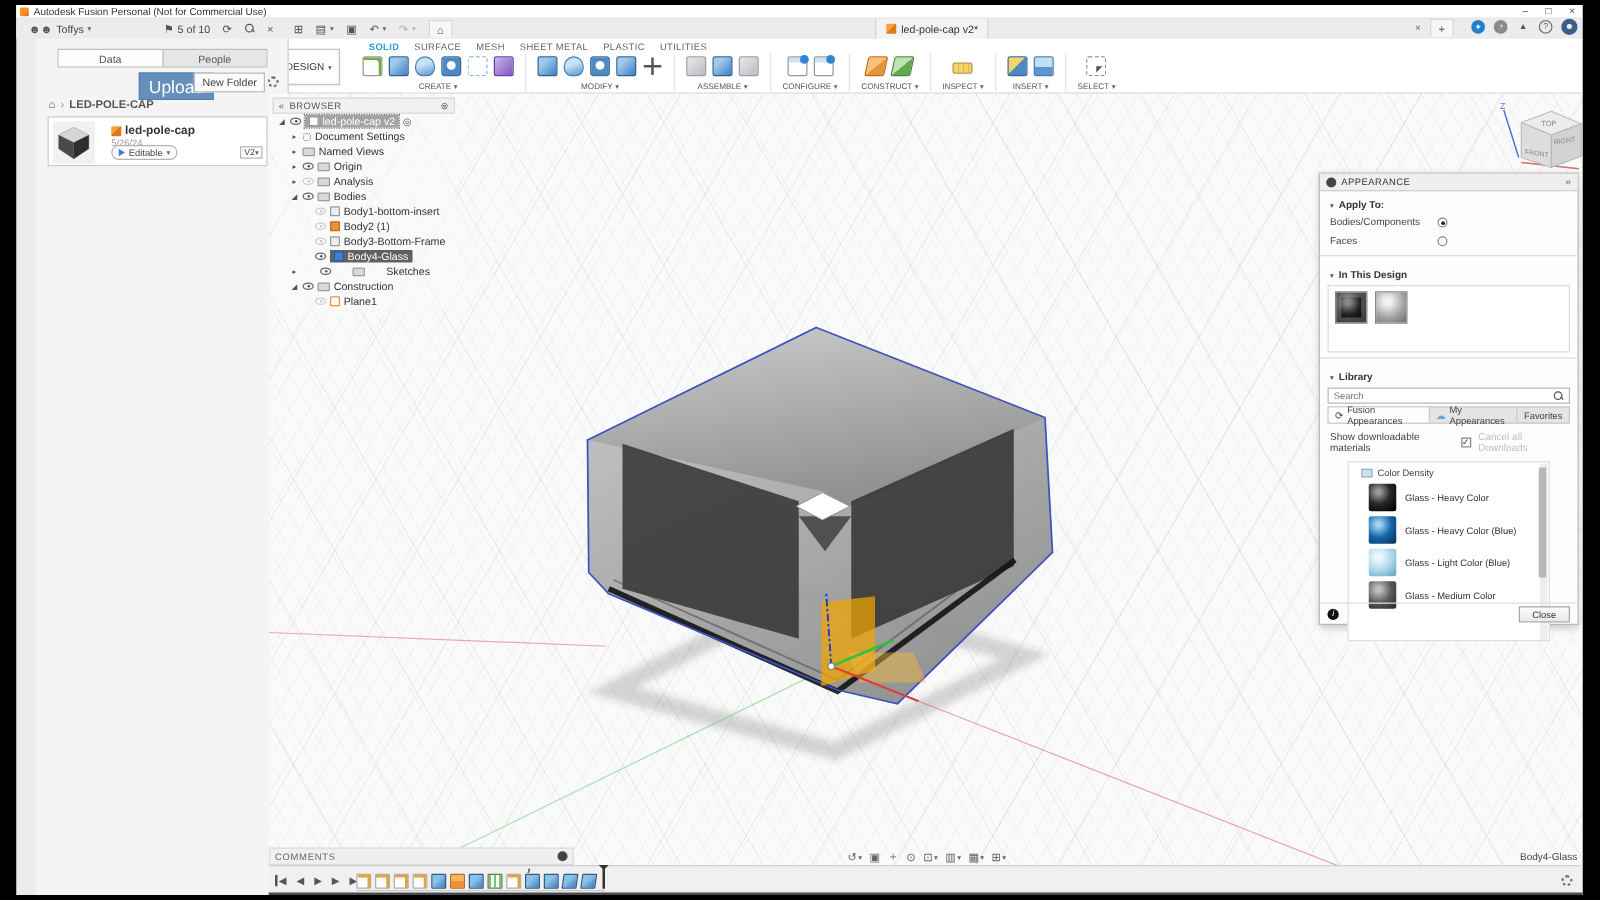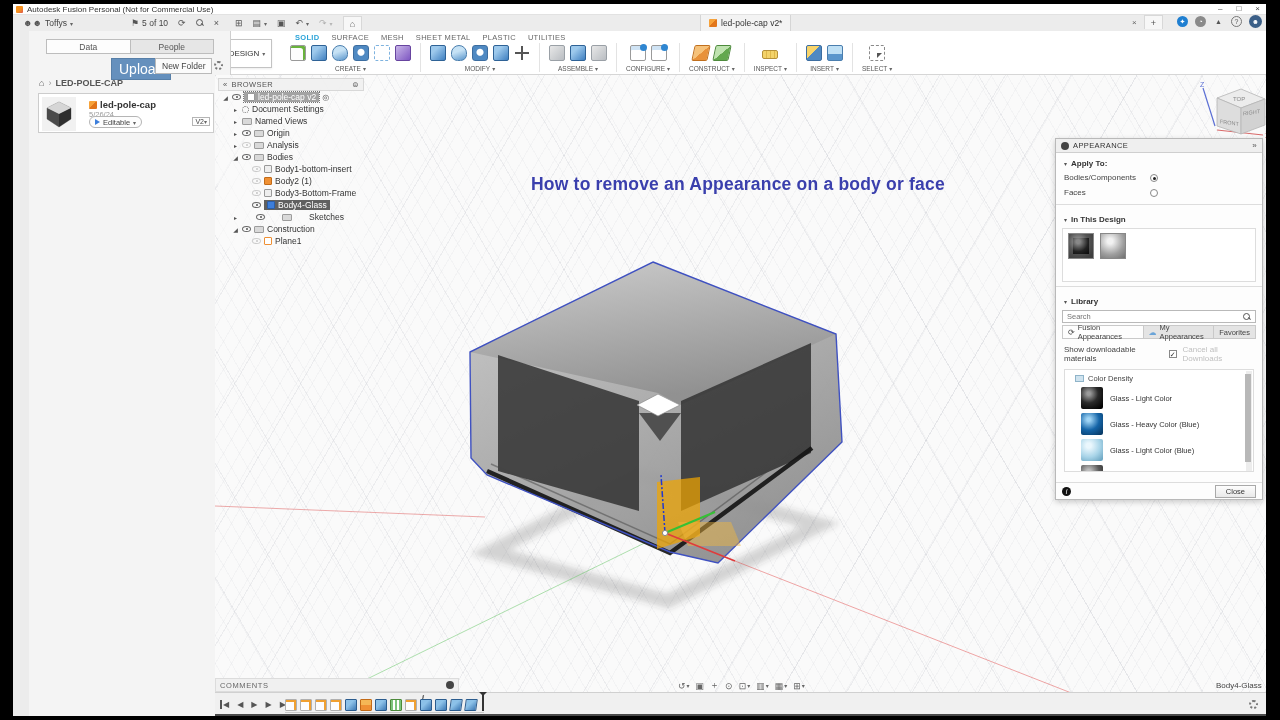--- a/index.html
+++ b/index.html
@@ -105,21 +105,21 @@
   .sw1{left:5px;background:radial-gradient(circle at 38% 32%,#888 0 9%,#222 45%,#000 85%);box-shadow:inset 0 0 0 4px rgba(180,180,180,.35);}
   .sw2{left:37px;background:radial-gradient(circle at 38% 30%,#f2f2f2 0 12%,#9f9f9f 60%,#6f6f6f);}
   .srch{margin:2px 6px;height:13px;border:1px solid #b9b9b9;background:#fff;display:flex;align-items:center;padding:0 4px;justify-content:space-between;}
   .srch input{border:none;outline:none;font-size:7.5px;width:150px;color:#333;background:transparent;font-family:"Liberation Sans",sans-serif;}
   .ltabs{margin:2px 6px;display:flex;border:1px solid #c9c9c9;background:#e4e4e4;font-size:7.5px;color:#444;height:14px;}
   .ltabs .lt{display:flex;align-items:center;gap:3px;padding:0 5px;border-right:1px solid #c9c9c9;}
   .ltabs .on{background:#fdfdfd;}
   .dlrow{display:flex;align-items:center;padding:4px 8px;gap:6px;}
   .cbx{width:8px;height:8px;border:1px solid #888;background:#fff;font-size:7px;line-height:8px;text-align:center;color:#333;}
   .cancel{color:#c0c0c0;margin-left:auto;}
-  .liblist{margin:2px 8px;height:103px;background:#fff;border:1px solid #ddd;position:relative;overflow:hidden;}
+  .liblist{margin:2px 22px;height:144px;background:#fff;border:1px solid #ddd;position:relative;overflow:hidden;}
   .cat{display:flex;align-items:center;gap:4px;font-size:7.5px;color:#444;padding:4px 4px 2px 10px;}
   .catic{width:9px;height:7px;background:#cfe3ef;border:1px solid #8fb4c9;}
   .libitem{display:flex;align-items:center;gap:7px;height:26px;padding-left:16px;font-size:7.5px;color:#333;}
   .sph{width:22px;height:22px;flex:none;}
   .sph>i{display:block;width:100%;height:100%;border-radius:2px;}
   .sb-track{position:absolute;right:1px;top:1px;width:6px;height:144px;background:#ededed;}
   .sb-thumb{position:absolute;right:1px;top:3px;width:6px;height:88px;background:#b8b8b8;}
   .dlg-f{position:absolute;left:0;bottom:0;width:100%;height:17px;border-top:1px solid #ddd;display:flex;align-items:center;padding:0 6px;}
   .info{width:9px;height:9px;border-radius:50%;background:#111;color:#fff;font-size:7px;display:flex;align-items:center;justify-content:center;font-style:italic;}
   .close-btn{margin-left:auto;border:1px solid #a9a9a9;background:linear-gradient(#fdfdfd,#e9e9e9);font-size:7.5px;color:#333;padding:1px 10px;}
@@ -399,21 +399,20 @@
       </g>
 
       <polygon points="442,407 485,402 485,461 442,474" fill="#f0a500" fill-opacity="0.72"></polygon>
       <polygon points="463,447 516,447 526,471 473,471" fill="#f5b73c" fill-opacity="0.45"></polygon>
       <line x1="450" y1="458" x2="446" y2="400" stroke="#2038d0" stroke-width="1.5" stroke-dasharray="6 2 2 2"></line>
       <line x1="450" y1="458" x2="500" y2="437" stroke="#35c135" stroke-width="2"></line>
       <line x1="450" y1="458" x2="520" y2="486" stroke="#e03c3c" stroke-width="1.6"></line>
       <circle cx="450" cy="458" r="2.6" fill="#ffffff" stroke="#888" stroke-width="1"></circle>
     </svg>
 
-    <div class="vtitle">How to remove an Appearance on a body or face</div>
 
     <svg class="vcube" viewBox="0 0 76 62">
       <line x1="18" y1="48" x2="6" y2="10" stroke="#5b6fd4" stroke-width="1.2"></line>
       <text x="3" y="9" font-size="7" fill="#5b6fd4">Z</text>
       <line x1="20" y1="52" x2="66" y2="57" stroke="#d96b6b" stroke-width="1.2"></line>
       <text x="68" y="60" font-size="7" fill="#d96b6b">X</text>
       <polygon points="20,20 44,11 68,21 44,30" fill="#ececec" stroke="#b5b5b5" stroke-width="0.8"></polygon>
       <polygon points="20,20 44,30 44,56 20,48" fill="#dddddd" stroke="#b5b5b5" stroke-width="0.8"></polygon>
       <polygon points="44,30 68,21 68,47 44,56" fill="#d2d2d2" stroke="#b5b5b5" stroke-width="0.8"></polygon>
       <text x="36" y="23" font-size="6" fill="#888">TOP</text>
@@ -561,21 +560,21 @@
       </div>
       <div class="liblist">
         <div class="cat">
           <span class="catic"></span>
           <span>Color Density</span>
         </div>
         <div class="libitem">
           <span class="sph">
               <i style="background:radial-gradient(circle at 35% 30%,#9a9a9a 0 8%,#2a2a2a 45%,#000 90%);"></i>
             </span>
-          <span>Glass - Light Color</span>
+          <span>Glass - Heavy Color</span>
         </div>
         <div class="libitem">
           <span class="sph">
               <i style="background:radial-gradient(circle at 35% 30%,#9fd4f5 0 8%,#1565a8 50%,#083a66 90%);"></i>
             </span>
           <span>Glass - Heavy Color (Blue)</span>
         </div>
         <div class="libitem">
           <span class="sph">
               <i style="background:radial-gradient(circle at 35% 30%,#eaf7fd 0 12%,#a8d4e8 55%,#6fa8c4 90%);"></i>

